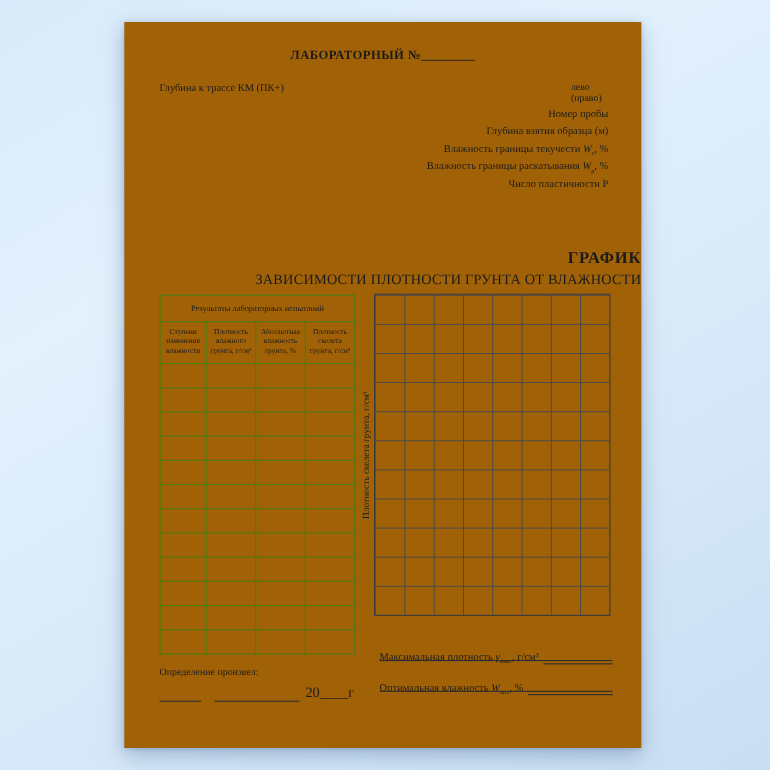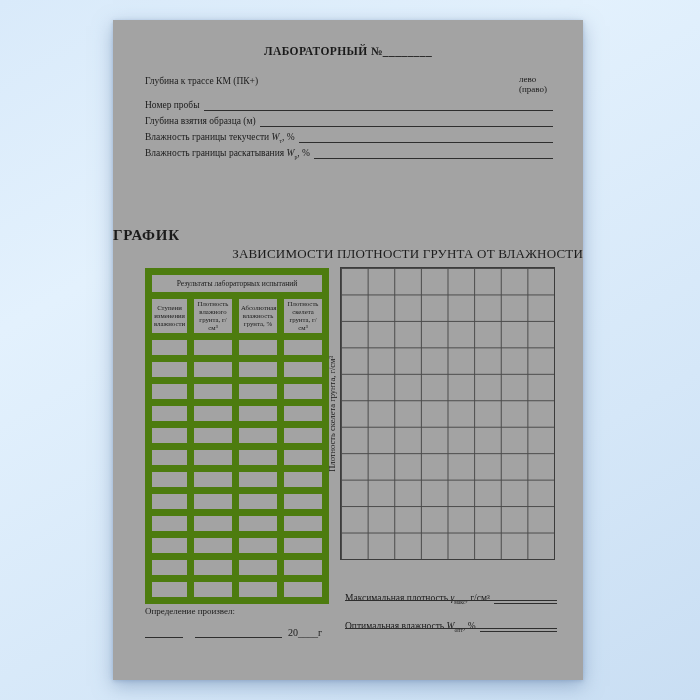--- a/index.html
+++ b/index.html
@@ -5,51 +5,51 @@
   * { box-sizing: border-box; margin: 0; padding: 0; }
   html, body { width: 700px; height: 700px; overflow: hidden; }
   body {
     font-family: "Liberation Serif", "DejaVu Serif", serif;
     color: #1b1b1b;
     background: linear-gradient(150deg, #d9eafa 0%, #e3f1fd 30%, #d5e7f8 70%, #c9def3 100%);
     position: relative;
   }
   .sheet {
     position: absolute; left: 113px; top: 20px; width: 470px; height: 660px;
-    background: #a3a3a3;
+    background: #a16207;
     box-shadow: 0 6px 18px rgba(100,130,170,0.5), 0 1px 4px rgba(100,130,170,0.35);
   }
   .doc-title {
     position: absolute; top: 25px; left: 0; width: 100%;
     text-align: center; font-weight: bold; font-size: 11.5px; letter-spacing: .4px;
   }
   .route { position: absolute; top: 56px; left: 32px; font-size: 9.5px; }
   .sidenote { position: absolute; top: 55px; right: 36px; text-align: left; font-size: 9px; line-height: 9.5px; }
   .field {
     position: absolute; left: 32px; right: 30px; height: 13px;
-    display: flex; align-items: flex-end; font-size: 9.5px; line-height: 12px;
+    display: flex; align-items: flex-end; font-size: 9.5px; line-height: 12px; flex-direction: column;
   }
   .field .lbl { white-space: nowrap; }
   .rule { flex: 1 1 auto; border-bottom: 1px solid #2e2e2e; margin-left: 4px; height: 12px; }
   sub { font-size: 0.6em; line-height: 0; }
   .sym { font-style: italic; }
-  .gtitle { position: absolute; top: 207px; left: 0; width: 100%; text-align: left; font-weight: bold; font-size: 15px; letter-spacing: .8px; }
+  .gtitle { position: absolute; top: 207px; left: 0; width: 100%; text-align: right; font-weight: bold; font-size: 15px; letter-spacing: .8px; }
   .gsub   { position: absolute; top: 226px; left: 0; width: 100%; text-align: right; font-weight: normal; font-size: 13px; letter-spacing: .2px; }
 
   table.results {
     position: absolute; left: 32px; top: 248px; width: 177px;
     border-collapse: collapse; table-layout: fixed;
   }
-  table.results td, table.results th { border: 7px solid #4d7c0f; }
+  table.results td, table.results th { border: 1px solid #4d7c0f; }
   .results .cap { height: 24px; font-weight: normal; font-size: 7.6px; text-align: center; padding: 2px 6px; }
   .results .colhead td { height: 38px; font-size: 6.8px; line-height: 1.18; text-align: center; vertical-align: middle; padding: 1px 2px; }
   .results tbody td { height: 22px; }
 
   .sigcap { position: absolute; left: 32px; top: 586px; width: 177px; text-align: left; font-size: 9px; }
-  .sigrow { position: absolute; left: 32px; top: 604px; width: 177px; height: 14px; display: flex; align-items: flex-end; font-size: 10px; }
+  .sigrow { position: absolute; left: 32px; top: 604px; width: 177px; height: 14px; display: flex; align-items: flex-end; font-size: 13px; }
   .sigrow .srule-a { width: 38px; border-bottom: 1px solid #2e2e2e; height: 12px; }
   .sigrow .srule-b { flex: 1; border-bottom: 1px solid #2e2e2e; height: 12px; margin: 0 6px 0 12px; }
   .sigrow .yr { white-space: nowrap; }
 
   .ylabel {
     position: absolute; left: 211px; top: 247px; width: 15px; height: 293px;
     display: flex; align-items: center; justify-content: center;
   }
   .ylabel span {
     writing-mode: vertical-rl; transform: rotate(180deg);
@@ -90,20 +90,24 @@
   <div class="field" style="top:94px">
     <span class="lbl"><span>Глубина взятия образца (м)</span><span class="sym"></span><sub></sub><span></span></span>
     <span class="rule"></span>
   </div>
   <div class="field" style="top:110px">
     <span class="lbl"><span>Влажность границы текучести </span><span class="sym">W</span><sub>т</sub><span>, %</span></span>
     <span class="rule"></span>
   </div>
   <div class="field" style="top:126px">
     <span class="lbl"><span>Влажность границы раскатывания </span><span class="sym">W</span><sub>р</sub><span>, %</span></span>
+    <span class="rule"></span>
+  </div>
+  <div class="field" style="top:142px">
+    <span class="lbl"><span>Число пластичности Р</span><span class="sym"></span><sub></sub><span></span></span>
     <span class="rule"></span>
   </div>
 
   <div class="gtitle">ГРАФИК</div>
   <div class="gsub">ЗАВИСИМОСТИ ПЛОТНОСТИ ГРУНТА ОТ ВЛАЖНОСТИ</div>
 
   <table class="results">
     <colgroup>
         <col style="width:42px">
         <col style="width:45px">

